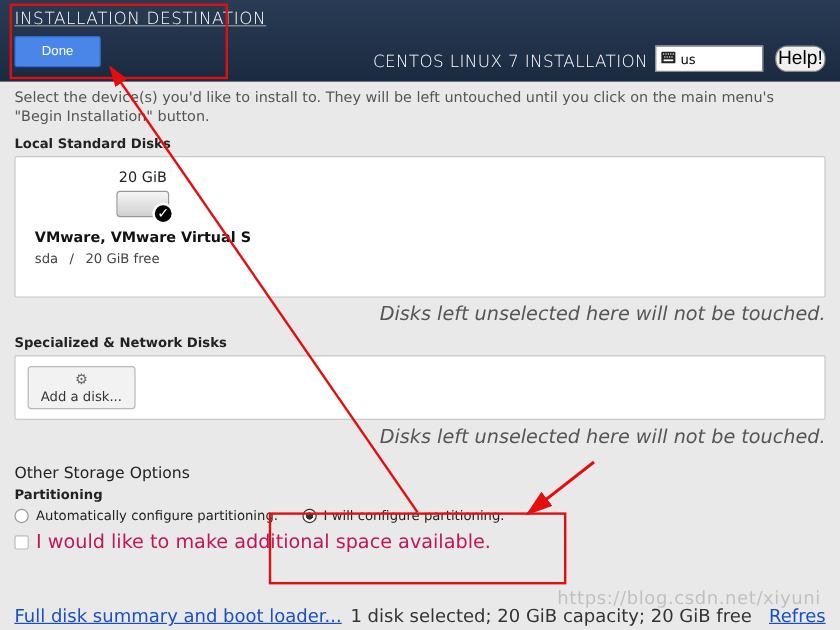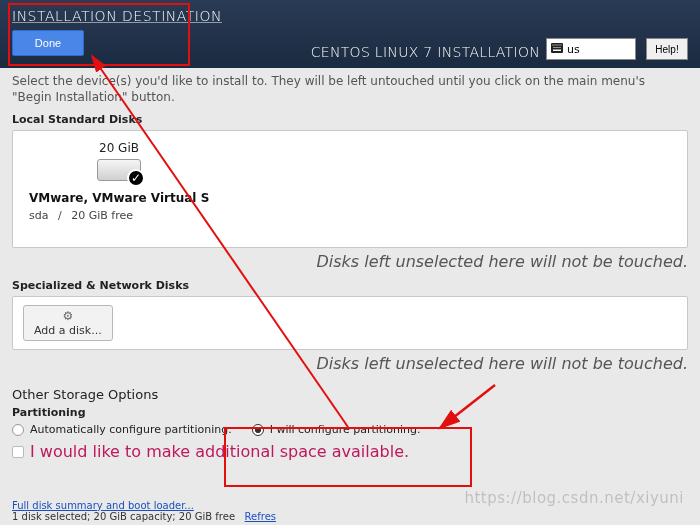--- a/index.html
+++ b/index.html
@@ -5,21 +5,21 @@
   * { box-sizing: border-box; margin: 0; padding: 0; }
   body { width: 700px; height: 525px; font-family: "DejaVu Sans", "Liberation Sans", Arial, sans-serif; background: #e9e9e9; overflow: hidden; position: relative; }
   .header { background: linear-gradient(#2a3b55, #1a2a40); color: #fff; height: 68px; padding: 8px 12px; display: flex; justify-content: space-between; position: relative; }
   .hdr-left { display: flex; flex-direction: column; }
   .page-title { font-size: 14px; letter-spacing: 0.5px; font-weight: 300; text-decoration: underline; text-decoration-color: rgba(255,255,255,0.5); text-align: center; }
   .done-btn { margin-top: 6px; width: 72px; height: 26px; background: #4a86e8; border: 1px solid #2d6bd0; color: #fff; font-size: 11px; border-radius: 2px; cursor: pointer; }
   .hdr-right { display: flex; flex-direction: row; align-items: flex-end; gap: 6px; }
   .subtitle { font-size: 14px; font-weight: 300; letter-spacing: 0.3px; }
   .hdr-row { display: flex; gap: 10px; align-items: center; }
   .kb-sel { background: #fff; color: #000; border: 1px solid #888; width: 90px; height: 22px; font-size: 11px; display: flex; align-items: center; padding: 0 4px; gap: 4px; }
-  .help-btn { background: #f0f0f0; color: #000; border: 1px solid #888; width: 42px; height: 22px; font-size: 10px; border-radius: 0; cursor: pointer; }
+  .help-btn { background: #f0f0f0; color: #000; border: 1px solid #888; width: 42px; height: 22px; font-size: 16px; border-radius: 10px; cursor: pointer; }
   .content { padding: 6px 12px 0 12px; color: #333; }
   .intro { font-size: 12px; color: #555; line-height: 1.3; margin-bottom: 8px; }
   .section-label { font-size: 11px; font-weight: bold; color: #222; margin-bottom: 4px; }
   .disk-area { background: #fff; border: 1px solid #c8c8c8; border-radius: 2px; padding: 10px 16px; height: 118px; }
   .disk-size { text-align: center; font-size: 12px; color: #222; width: 180px; margin-bottom: 0; }
   .disk-icon-wrap { width: 180px; display: flex; justify-content: center; margin-bottom: 6px; }
   .disk-icon { width: 44px; height: 30px; position: relative; }
   .disk-body { width: 44px; height: 22px; background: linear-gradient(#f5f5f5,#d0d0d0); border: 1px solid #999; border-radius: 3px; position: absolute; top: 4px; }
   .disk-check { position: absolute; right: -4px; bottom: -2px; width: 18px; height: 18px; background: #000; border-radius: 50%; display: flex; align-items: center; justify-content: center; color: #fff; font-size: 12px; border: 2px solid #fff; }
   .disk-name { font-size: 12px; font-weight: bold; color: #111; }
@@ -31,21 +31,21 @@
   .add-btn .gear { font-size: 12px; color: #666; }
   .opts-title { font-size: 13px; color: #222; margin: 14px 0 4px 0; }
   .sub-lbl { font-size: 11px; font-weight: bold; color: #222; margin-bottom: 4px; }
   .part-row { display: flex; align-items: center; gap: 20px; font-size: 11px; color: #222; }
   .radio-wrap, .check-wrap { display: flex; align-items: center; gap: 6px; }
   .radio-wrap.sel .rb { border-color: #333; background: radial-gradient(circle, #333 0 40%, #fff 45% 100%); }
   .rb { width: 12px; height: 12px; border: 1px solid #999; border-radius: 50%; background: #fff; }
   .cb { width: 12px; height: 12px; border: 1px solid #bbb; background: #fff; border-radius: 2px; }
   .disabled { color: #be185d; }
   .check-wrap { margin-top: 6px; }
-  .footer { position: absolute; bottom: 3px; left: 0; right: 0; display: flex; justify-content: space-between; padding: 0 12px; font-size: 10px; flex-direction: column; }
+  .footer { position: absolute; bottom: 3px; left: 0; right: 0; display: flex; justify-content: space-between; padding: 0 12px; font-size: 15px; }
   .link { color: #1a4fc2; text-decoration: underline; cursor: pointer; }
   .status { color: #333; }
   
   .ann-box { position: absolute; border: 2px solid #e30f0f; background: transparent; pointer-events: none; }
   .box1 { left: 8px; top: 3px; width: 182px; height: 63px; }
   .box2 { left: 224px; top: 427px; width: 248px; height: 60px; }
   .arrow-svg { position: absolute; left: 0; top: 0; pointer-events: none; }
   .watermark { position: absolute; right: 16px; bottom: 18px; font-size: 15px; color: rgba(0,0,0,0.18); letter-spacing: 0.5px; }
 </style>
 </head>

